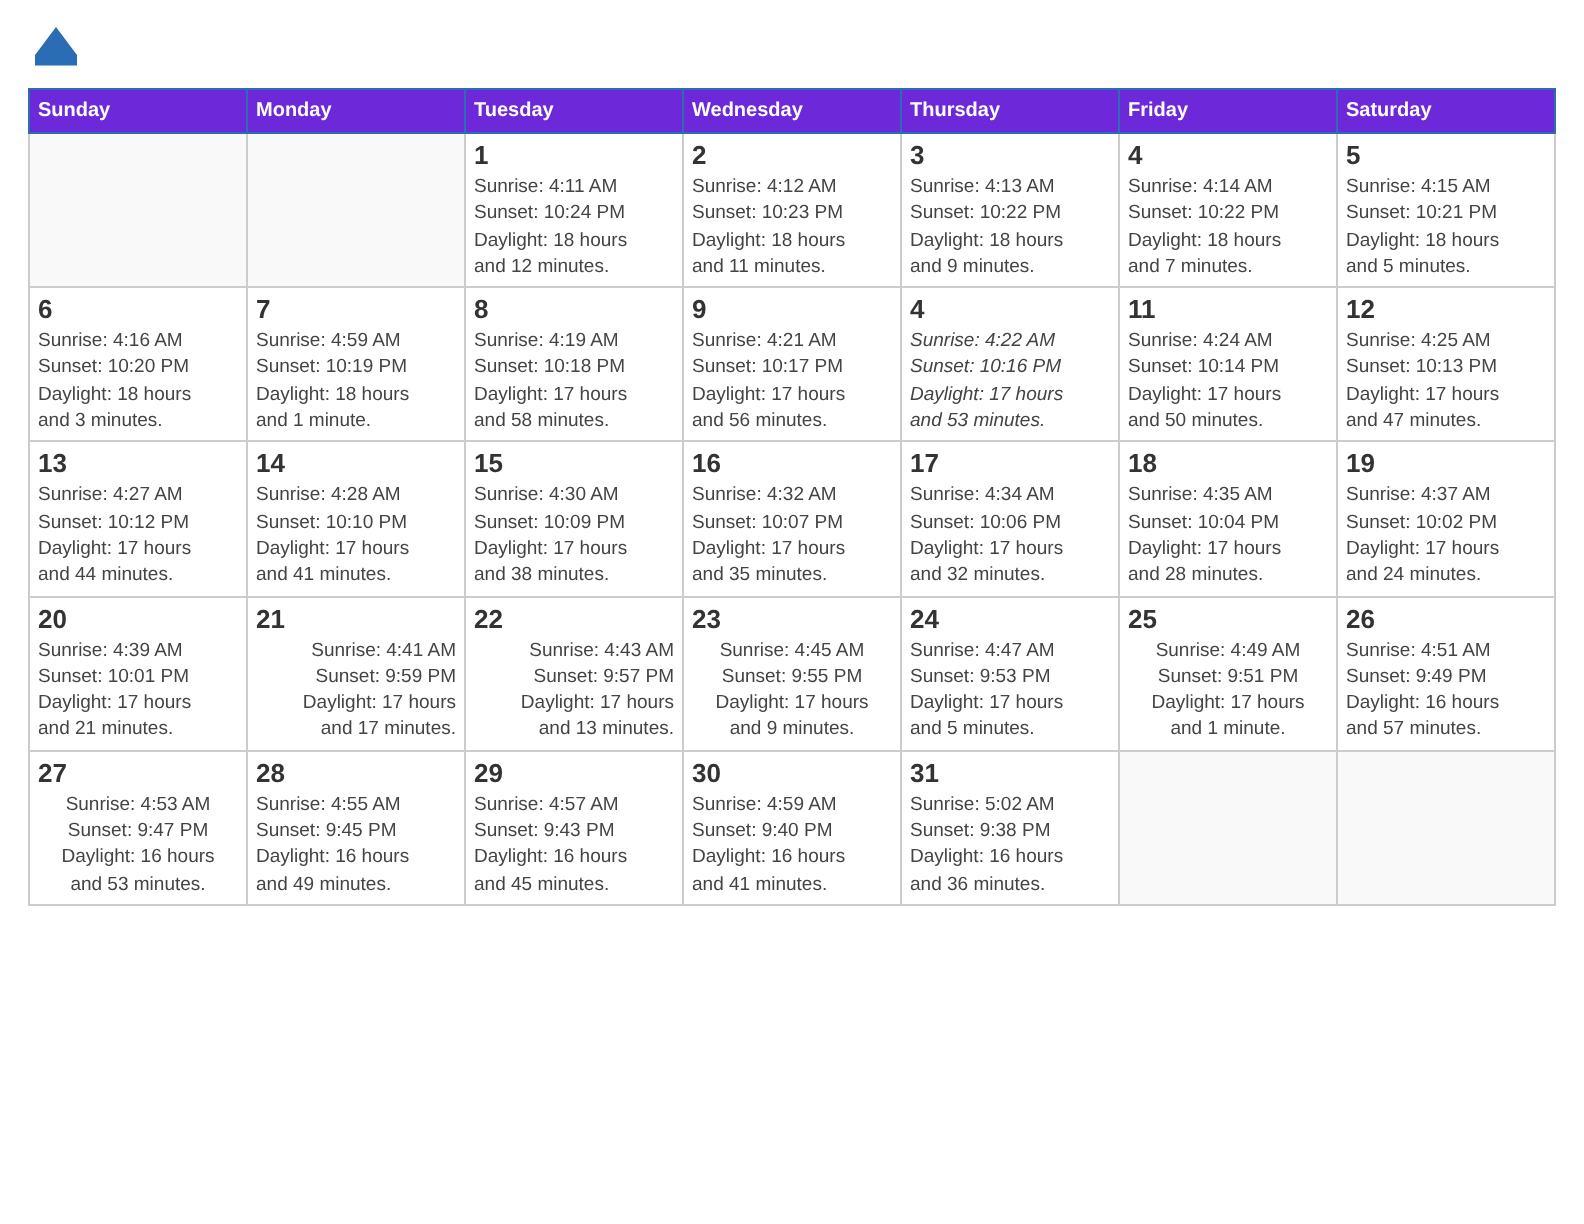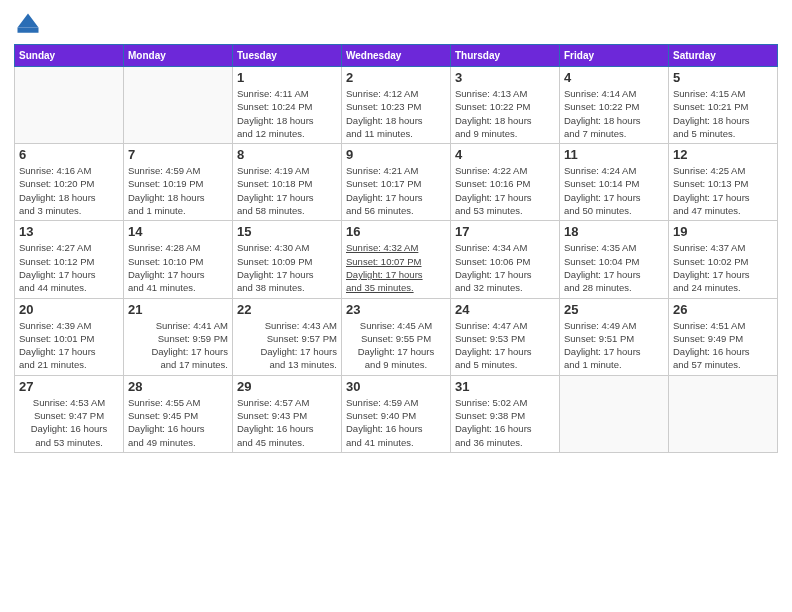--- a/index.html
+++ b/index.html
@@ -196,21 +196,21 @@
           </td>
           <td>
             <span class="day-number">9</span>
             <div class="day-info" style="white-space: pre-line;">Sunrise: 4:21 AM
 Sunset: 10:17 PM
 Daylight: 17 hours
 and 56 minutes.</div>
           </td>
           <td>
             <span class="day-number">4</span>
-            <div class="day-info" style="white-space: pre-line;">Sunrise: 4:22 AM
+            <div class="day-info" style="white-space: pre-line; font-style: italic;">Sunrise: 4:22 AM
 Sunset: 10:16 PM
 Daylight: 17 hours
 and 53 minutes.</div>
           </td>
           <td>
             <span class="day-number">11</span>
             <div class="day-info" style="white-space: pre-line;">Sunrise: 4:24 AM
 Sunset: 10:14 PM
 Daylight: 17 hours
 and 50 minutes.</div>
@@ -240,21 +240,21 @@
           </td>
           <td>
             <span class="day-number">15</span>
             <div class="day-info" style="white-space: pre-line;">Sunrise: 4:30 AM
 Sunset: 10:09 PM
 Daylight: 17 hours
 and 38 minutes.</div>
           </td>
           <td>
             <span class="day-number">16</span>
-            <div class="day-info" style="white-space: pre-line; text-decoration: underline;">Sunrise: 4:32 AM
+            <div class="day-info" style="white-space: pre-line;">Sunrise: 4:32 AM
 Sunset: 10:07 PM
 Daylight: 17 hours
 and 35 minutes.</div>
           </td>
           <td>
             <span class="day-number">17</span>
             <div class="day-info" style="white-space: pre-line;">Sunrise: 4:34 AM
 Sunset: 10:06 PM
 Daylight: 17 hours
 and 32 minutes.</div>
@@ -305,21 +305,21 @@
           </td>
           <td>
             <span class="day-number">24</span>
             <div class="day-info" style="white-space: pre-line;">Sunrise: 4:47 AM
 Sunset: 9:53 PM
 Daylight: 17 hours
 and 5 minutes.</div>
           </td>
           <td>
             <span class="day-number">25</span>
-            <div class="day-info" style="white-space: pre-line;">Sunrise: 4:49 AM
+            <div class="day-info" style="white-space: pre-line; text-align: center;">Sunrise: 4:49 AM
 Sunset: 9:51 PM
 Daylight: 17 hours
 and 1 minute.</div>
           </td>
           <td>
             <span class="day-number">26</span>
             <div class="day-info" style="white-space: pre-line;">Sunrise: 4:51 AM
 Sunset: 9:49 PM
 Daylight: 16 hours
 and 57 minutes.</div>

